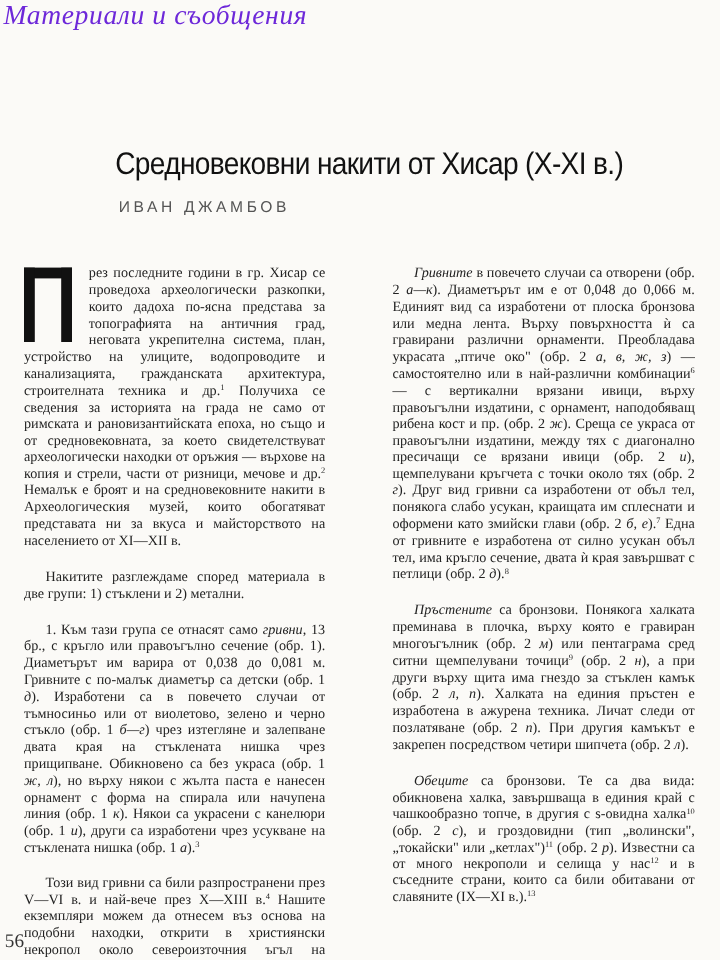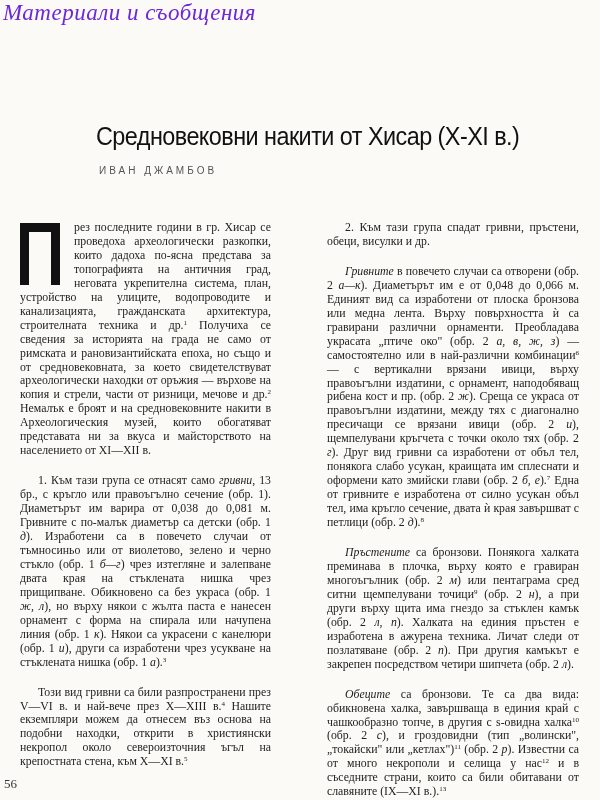--- a/index.html
+++ b/index.html
@@ -15,21 +15,21 @@
     font-size:23px; letter-spacing:0.5px; color:#6d28d9;
   }
   .article-title {
     position:absolute; left:96px; top:121px; width:500px;
     font-family:"Liberation Sans Narrow","Liberation Sans", sans-serif;
     font-size:26px; color:#111; letter-spacing:-0.6px;
     transform:scaleX(0.9); transform-origin:left top; white-space:nowrap;
   }
   .author {
     position:absolute; left:99px; top:165px;
-    font-family:"Liberation Sans", sans-serif; font-size:10px;
+    font-family:"Liberation Sans", sans-serif; font-size:13px;
     letter-spacing:3px; color:#555;
   }
   .col {
     position:absolute; top:205px; width:283px;
     font-size:11.8px; line-height:13.95px; text-align:justify;
     hyphens:manual; color:#222;
   }
   .col.left { left:4px; }
   .col.right { left:311px; width:284px; }
   .col p { margin:16px; text-indent:18px; }
@@ -37,44 +37,44 @@
   .dropcap {
     float:left; width:42px; height:63px; margin:2px 12px 0 0;
     position:relative;
   }
   .dropcap .bar-top { position:absolute; left:0; top:0; width:40px; height:9px; background:#111; }
   .dropcap .bar-l { position:absolute; left:0; top:0; width:9px; height:62px; background:#111; }
   .dropcap .bar-r { position:absolute; left:31px; top:0; width:9px; height:62px; background:#111; }
   sup { font-size:7px; line-height:0; vertical-align:4px; }
   i, em { font-style:italic; }
   .page-num {
-    position:absolute; left:4px; top:776px; font-size:13px; color:#333;
+    position:absolute; left:4px; top:776px; font-size:16px; color:#333;
   }
 </style>
 </head>
 <body>
 
 <div class="section-header">Материали и съобщения</div>
 
 <div class="article-title">Средновековни накити от Хисар (X-XI в.)</div>
 
 <div class="author">ИВАН ДЖАМБОВ</div>
 
 <div class="col left">
   <p class="noindent">
     <span class="dropcap">
       <span class="bar-top"></span>
         <span class="bar-l"></span>
         <span class="bar-r"></span>
     </span><span>рез последните години в гр. Хисар се проведоха археологически разкопки, които дадоха по-ясна представа за топографията на античния град, неговата укрепителна система, план, устройство на улиците, водопроводите и канализацията, гражданската архитектура, строителната техника и др.</span><sup>1</sup><span> Получиха се сведения за историята на града не само от римската и рановизантийската епоха, но също и от средновековната, за което свидетелствуват археологически находки от оръжия — върхове на копия и стрели, части от ризници, мечове и др.</span><sup>2</sup><span> Немалък е броят и на средновековните накити в Археологическия музей, които обогатяват представата ни за вкуса и майсторството на населението от XI—XII в.</span>
   </p>
+  <p>Накитите разглеждаме според материала в две групи: 1) стъклени и 2) метални.</p>
   <p><span>1. Към тази група се отнасят само </span><i>гривни</i><span>, 13 бр., с кръгло или правоъгълно сечение (обр. 1). Диаметърът им варира от 0,038 до 0,081 м. Гривните с по-малък диаметър са детски (обр. 1 </span><i>д</i><span>). Изработени са в повечето случаи от тъмносиньо или от виолетово, зелено и черно стъкло (обр. 1 </span><i>б—г</i><span>) чрез изтегляне и залепване двата края на стъклената нишка чрез прищипване. Обикновено са без украса (обр. 1 </span><i>ж, л</i><span>), но върху някои с жълта паста е нанесен орнамент с форма на спирала или начупена линия (обр. 1 </span><i>к</i><span>). Някои са украсени с канелюри (обр. 1 </span><i>и</i><span>), други са изработени чрез усукване на стъклената нишка (обр. 1 </span><i>а</i><span>).</span><sup>3</sup></p>
   <p><span>Този вид гривни са били разпространени през V—VI в. и най-вече през X—XIII в.</span><sup>4</sup><span> Нашите екземпляри можем да отнесем въз основа на подобни находки, открити в християнски некропол около североизточния ъгъл на крепостната стена, към X—XI в.</span><sup>5</sup></p>
 </div>
 
 <div class="col right">
-  <p>2. Към тази група спадат гривни, пръстени, обеци, висулки и др.</p>
   <p><i>Гривните</i><span> в повечето случаи са отворени (обр. 2 </span><i>а—к</i><span>). Диаметърът им е от 0,048 до 0,066 м. Единият вид са изработени от плоска бронзова или медна лента. Върху повърхността ѝ са гравирани различни орнаменти. Преобладава украсата „птиче око" (обр. 2 </span><i>а, в, ж, з</i><span>) — самостоятелно или в най-различни комбинации</span><sup>6</sup><span> — с вертикални врязани ивици, върху правоъгълни издатини, с орнамент, наподобяващ рибена кост и пр. (обр. 2 </span><i>ж</i><span>). Среща се украса от правоъгълни издатини, между тях с диагонално пресичащи се врязани ивици (обр. 2 </span><i>и</i><span>), щемпелувани кръгчета с точки около тях (обр. 2 </span><i>г</i><span>). Друг вид гривни са изработени от объл тел, понякога слабо усукан, краищата им сплеснати и оформени като змийски глави (обр. 2 </span><i>б, е</i><span>).</span><sup>7</sup><span> Една от гривните е изработена от силно усукан объл тел, има кръгло сечение, двата ѝ края завършват с петлици (обр. 2 </span><i>д</i><span>).</span><sup>8</sup></p>
   <p><i>Пръстените</i><span> са бронзови. Понякога халката преминава в плочка, върху която е гравиран многоъгълник (обр. 2 </span><i>м</i><span>) или пентаграма сред ситни щемпелувани точици</span><sup>9</sup><span> (обр. 2 </span><i>н</i><span>), а при други върху щита има гнездо за стъклен камък (обр. 2 </span><i>л, п</i><span>). Халката на единия пръстен е изработена в ажурена техника. Личат следи от позлатяване (обр. 2 </span><i>п</i><span>). При другия камъкът е закрепен посредством четири шипчета (обр. 2 </span><i>л</i><span>).</span></p>
   <p><i>Обеците</i><span> са бронзови. Те са два вида: обикновена халка, завършваща в единия край с чашкообразно топче, в другия с s-овидна халка</span><sup>10</sup><span> (обр. 2 </span><i>с</i><span>), и гроздовидни (тип „волински", „токайски" или „кетлах")</span><sup>11</sup><span> (обр. 2 </span><i>р</i><span>). Известни са от много некрополи и селища у нас</span><sup>12</sup><span> и в съседните страни, които са били обитавани от славяните (IX—XI в.).</span><sup>13</sup></p>
 </div>
 
 <div class="page-num">56</div>
 
 </body></html>

